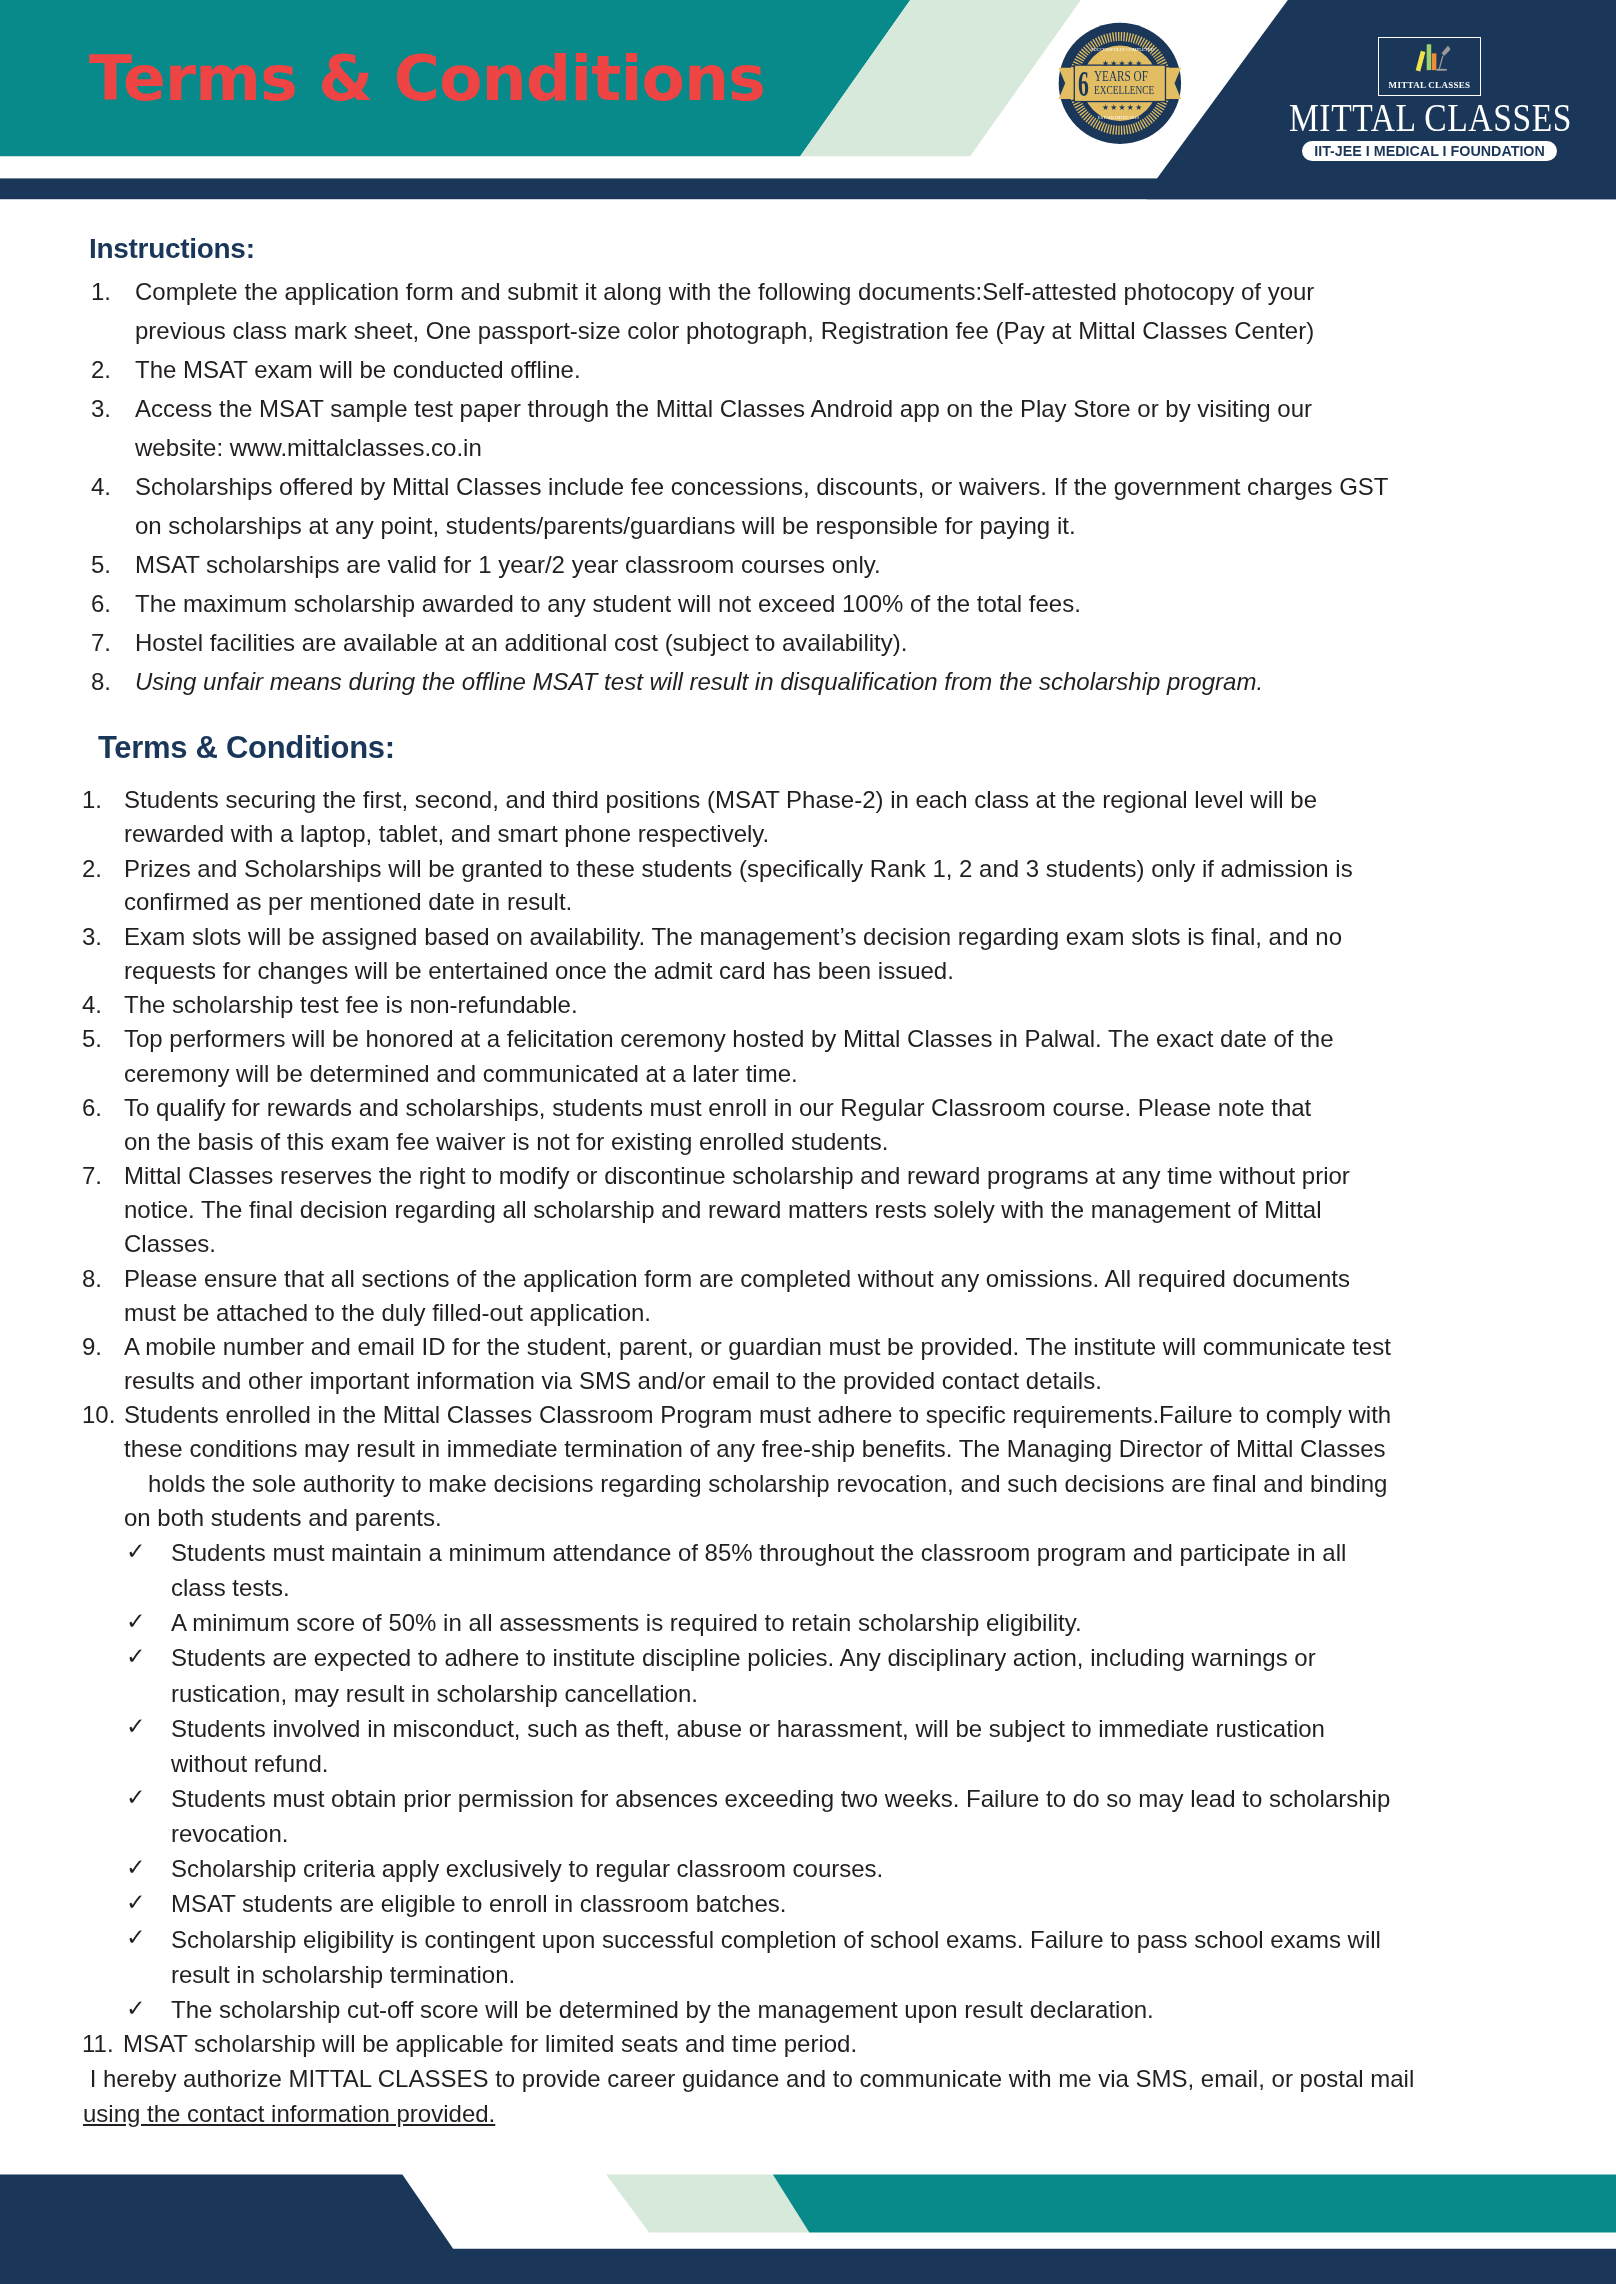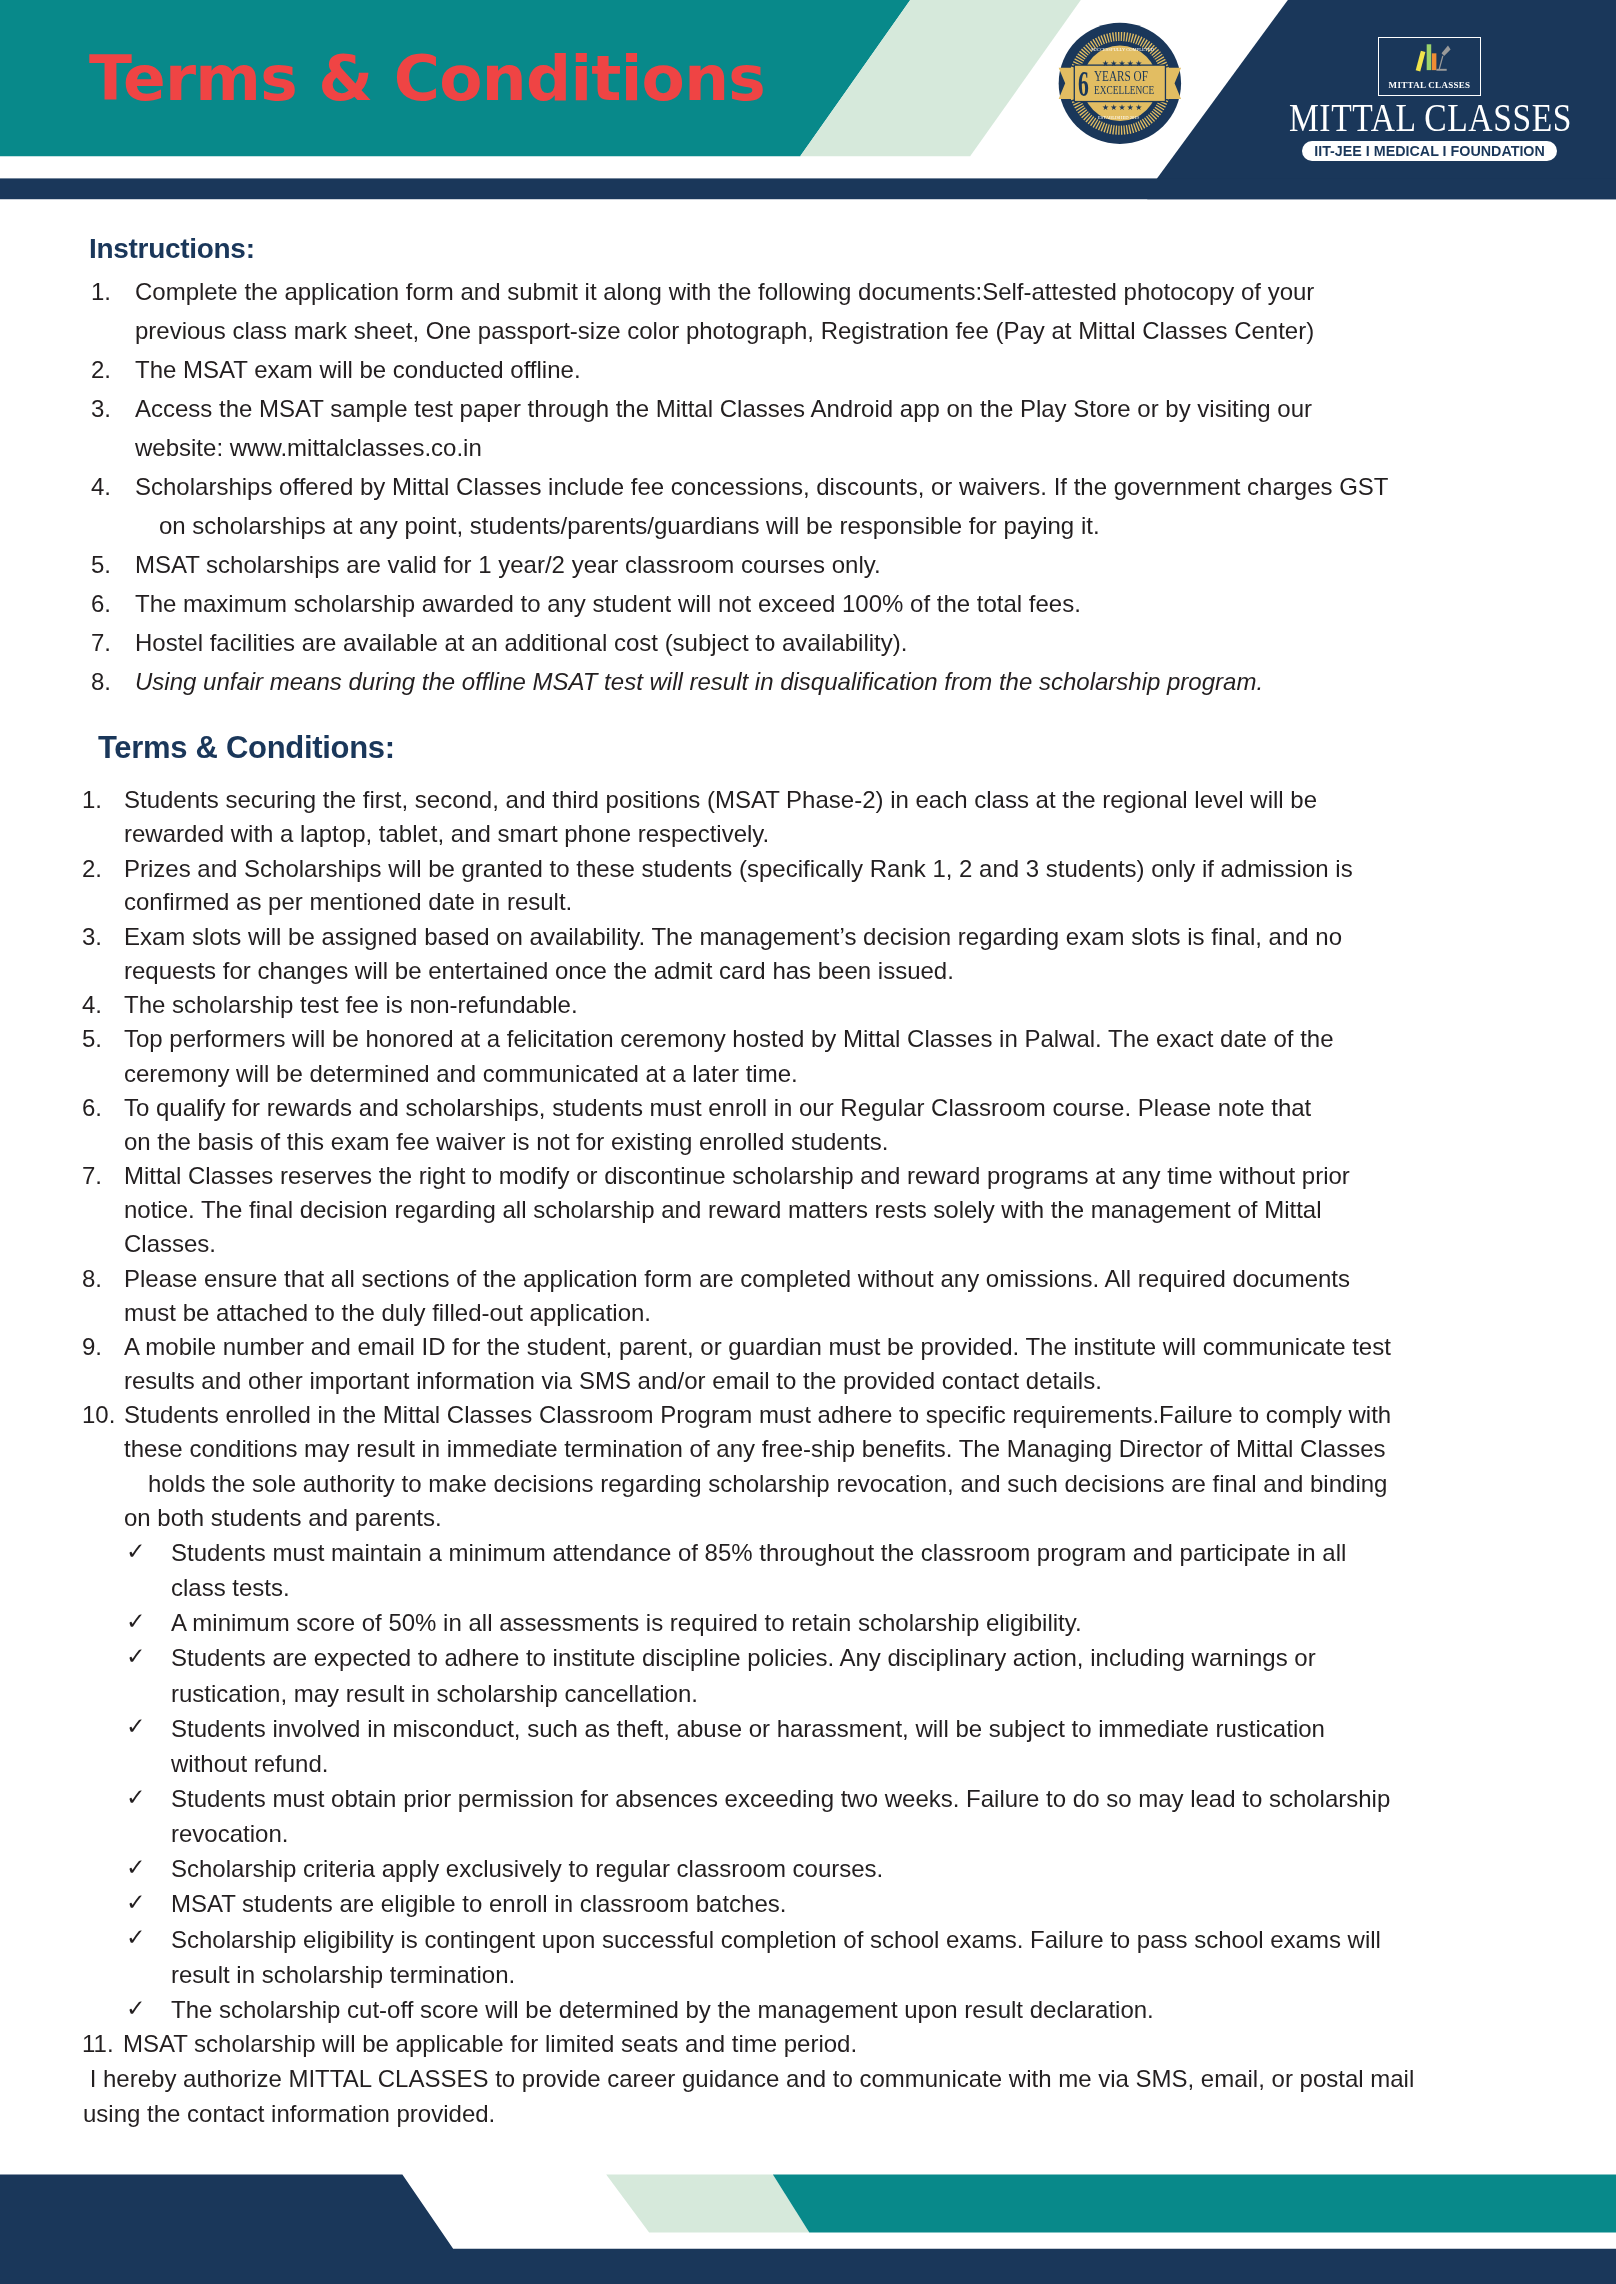--- a/index.html
+++ b/index.html
@@ -75,21 +75,21 @@
 
   <div class="num" style="left:91px;top:355px;">2.</div>
   <div class="line" style="left:135px;top:355px;">The MSAT exam will be conducted offline.</div>
 
   <div class="num" style="left:91px;top:394px;">3.</div>
   <div class="line" style="left:135px;top:394px;">Access the MSAT sample test paper through the Mittal Classes Android app on the Play Store or by visiting our</div>
   <div class="line" style="left:135px;top:433px;">website: www.mittalclasses.co.in</div>
 
   <div class="num" style="left:91px;top:472px;">4.</div>
   <div class="line" style="left:135px;top:472px;">Scholarships offered by Mittal Classes include fee concessions, discounts, or waivers. If the government charges GST</div>
-  <div class="line" style="left:135px;top:511px;margin-left:24px;">on scholarships at any point, students/parents/guardians will be responsible for paying it.</div>
+  <div class="line" style="left:135px;top:511px;">on scholarships at any point, students/parents/guardians will be responsible for paying it.</div>
 
   <div class="num" style="left:91px;top:550px;">5.</div>
   <div class="line" style="left:135px;top:550px;">MSAT scholarships are valid for 1 year/2 year classroom courses only.</div>
 
   <div class="num" style="left:91px;top:589px;">6.</div>
   <div class="line" style="left:135px;top:589px;">The maximum scholarship awarded to any student will not exceed 100% of the total fees.</div>
 
   <div class="num" style="left:91px;top:628px;">7.</div>
   <div class="line" style="left:135px;top:628px;">Hostel facilities are available at an additional cost (subject to availability).</div>
 
@@ -174,15 +174,15 @@
     <div class="line" style="left:171px;top:1960px;">result in scholarship termination.</div>
 
     <div class="check" style="left:126px;top:1994px;">✓</div>
     <div class="line" style="left:171px;top:1995px;">The scholarship cut-off score will be determined by the management upon result declaration.</div>
   </div>
 
   <div class="num" style="left:82px;top:2029px;">11.</div>
   <div class="line" style="left:123px;top:2029px;">MSAT scholarship will be applicable for limited seats and time period.</div>
 
   <div class="line" style="left:83px;top:2064px;white-space:pre;"> I hereby authorize MITTAL CLASSES to provide career guidance and to communicate with me via SMS, email, or postal mail</div>
-  <div class="line" style="left:83px;top:2099px;">using the contact information provided.</div>
+  <div class="line" style="left:83px;top:2099px;text-decoration:underline;">using the contact information provided.</div>
 </div>
 
 
 </body></html>

